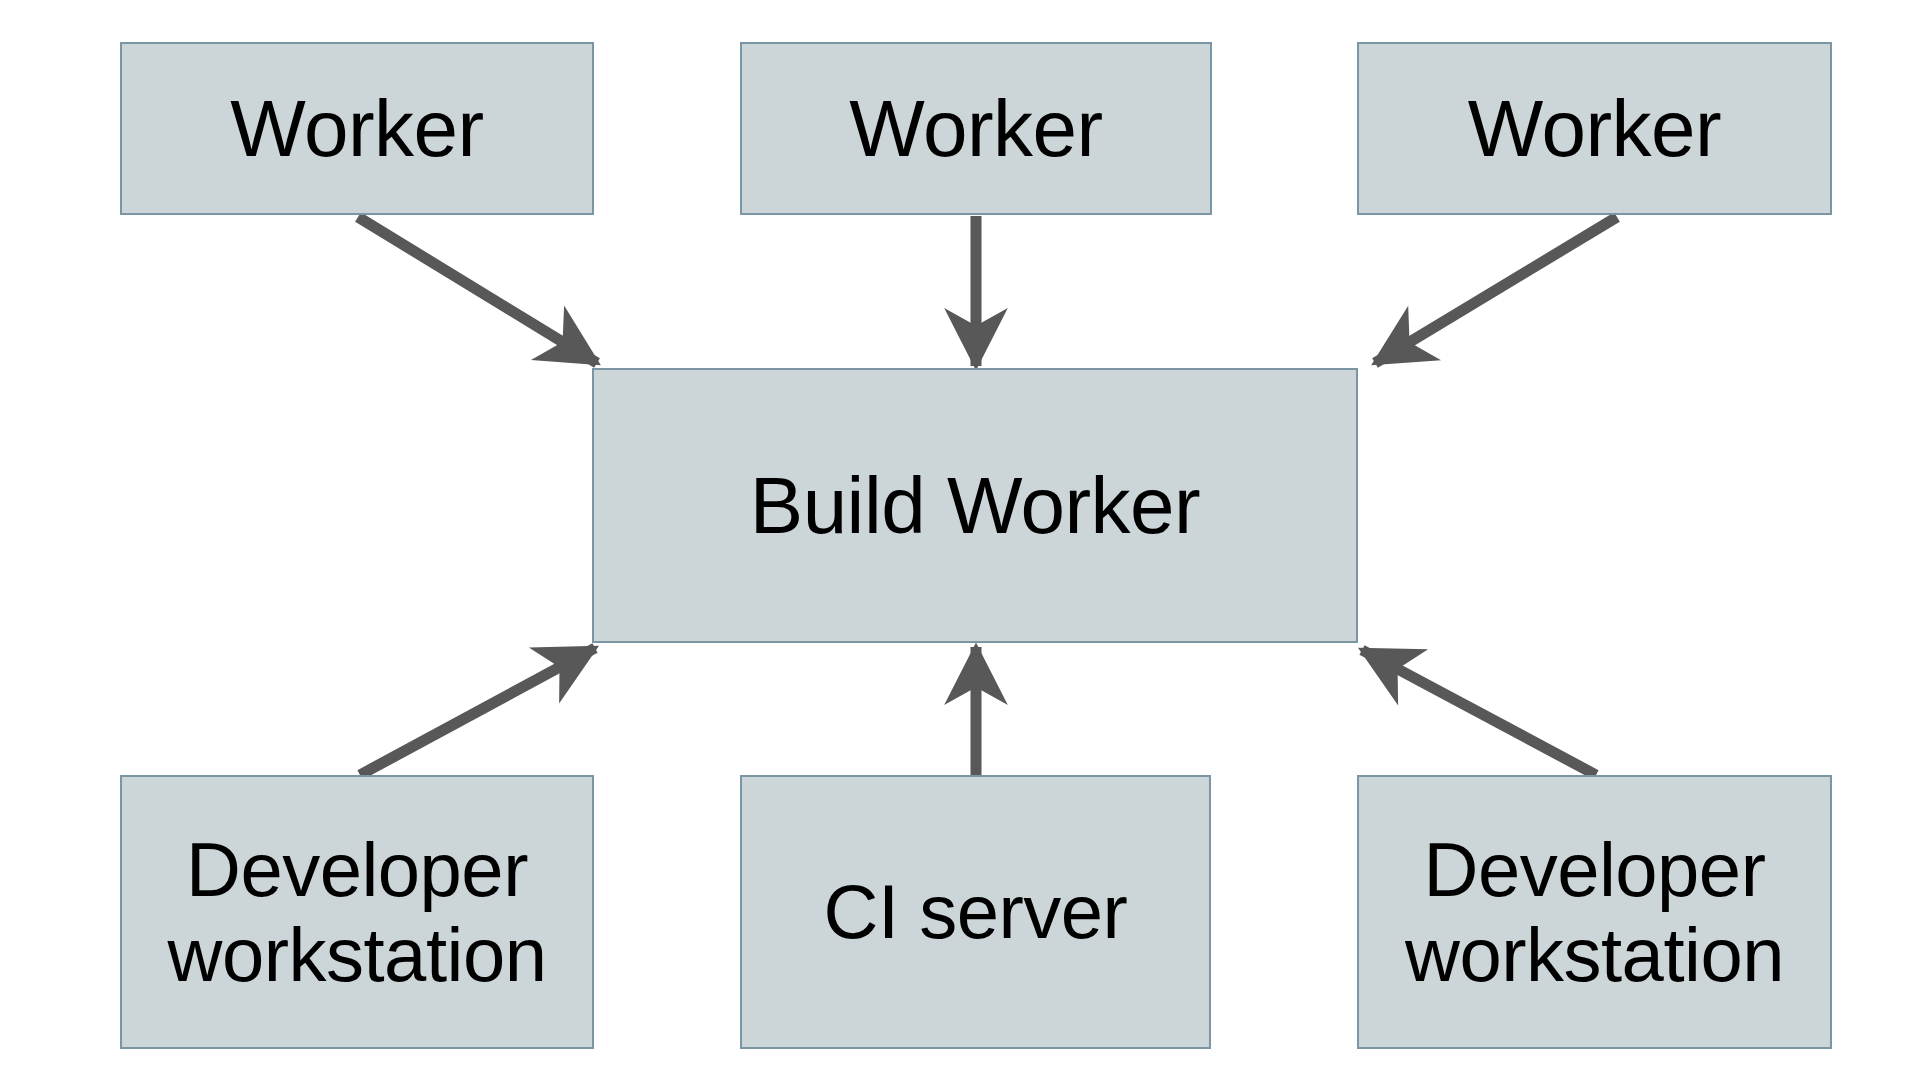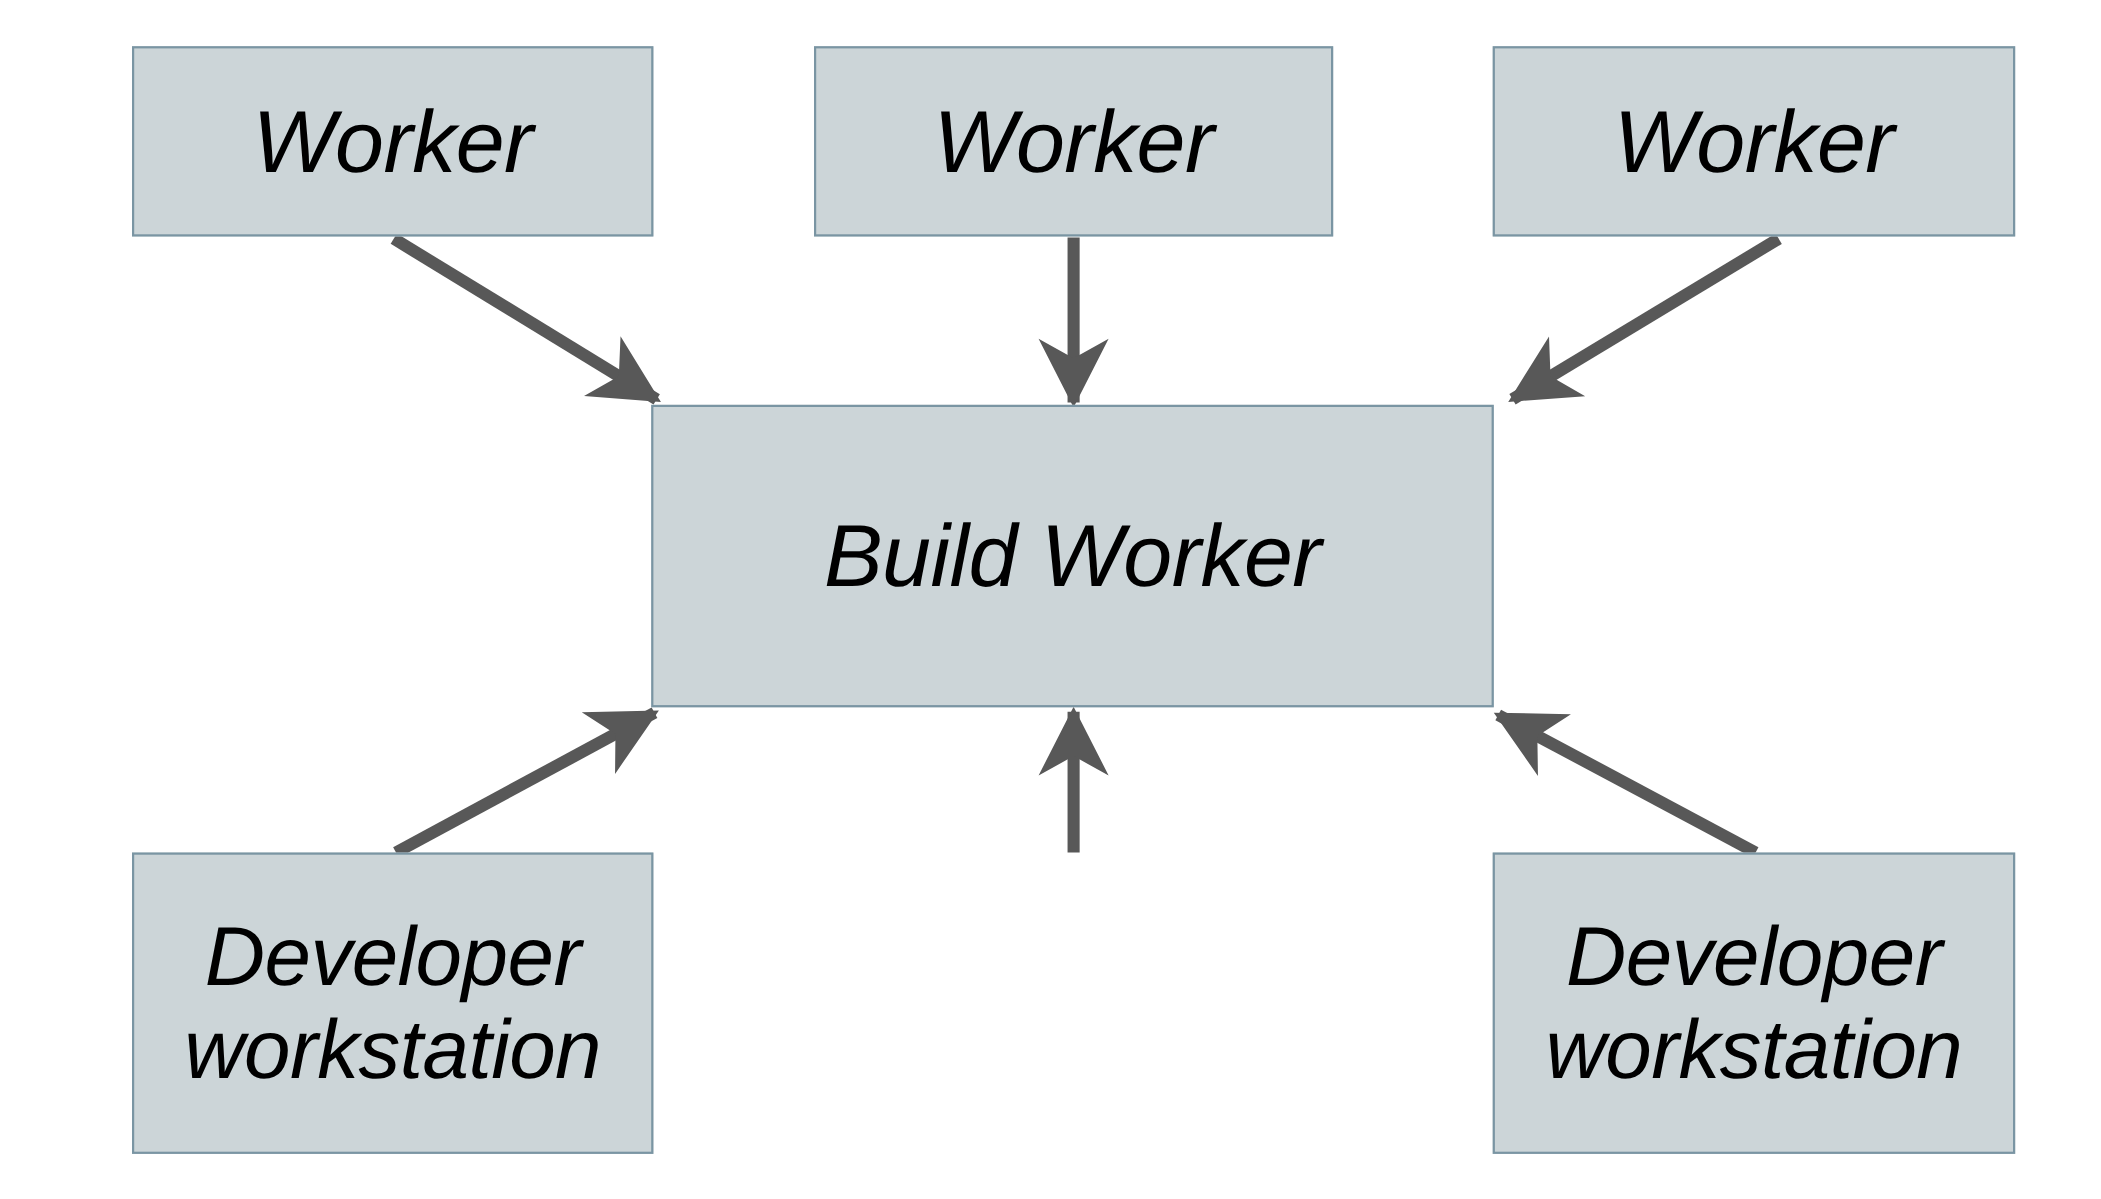--- a/index.html
+++ b/index.html
@@ -12,21 +12,20 @@
     font-family: "Liberation Sans", sans-serif;
     width: 1910px;
     height: 1090px;
     overflow: hidden;
   }
   #diagram-canvas {
     position: relative;
     width: 1910px;
     height: 1090px;
     background: #ffffff;
-    font-style: italic;
   }
   #edge-layer {
     position: absolute;
     left: 0;
     top: 0;
     width: 1910px;
     height: 1090px;
     pointer-events: none;
   }
   .node {
@@ -97,19 +96,22 @@
 
   <div class="node" id="node-build-master">
     <span class="node-label label-lg">Build Worker</span>
   </div>
 
   <div class="node" id="node-dev-ws-left">
     <span class="node-label label-md">Developer
 workstation</span>
   </div>
 
+  <div class="node" id="node-ci-server">
+    <span class="node-label label-md">CI server</span>
+  </div>
 
   <div class="node" id="node-dev-ws-right">
     <span class="node-label label-md">Developer
 workstation</span>
   </div>
 
 </div>
 
 </body></html>

